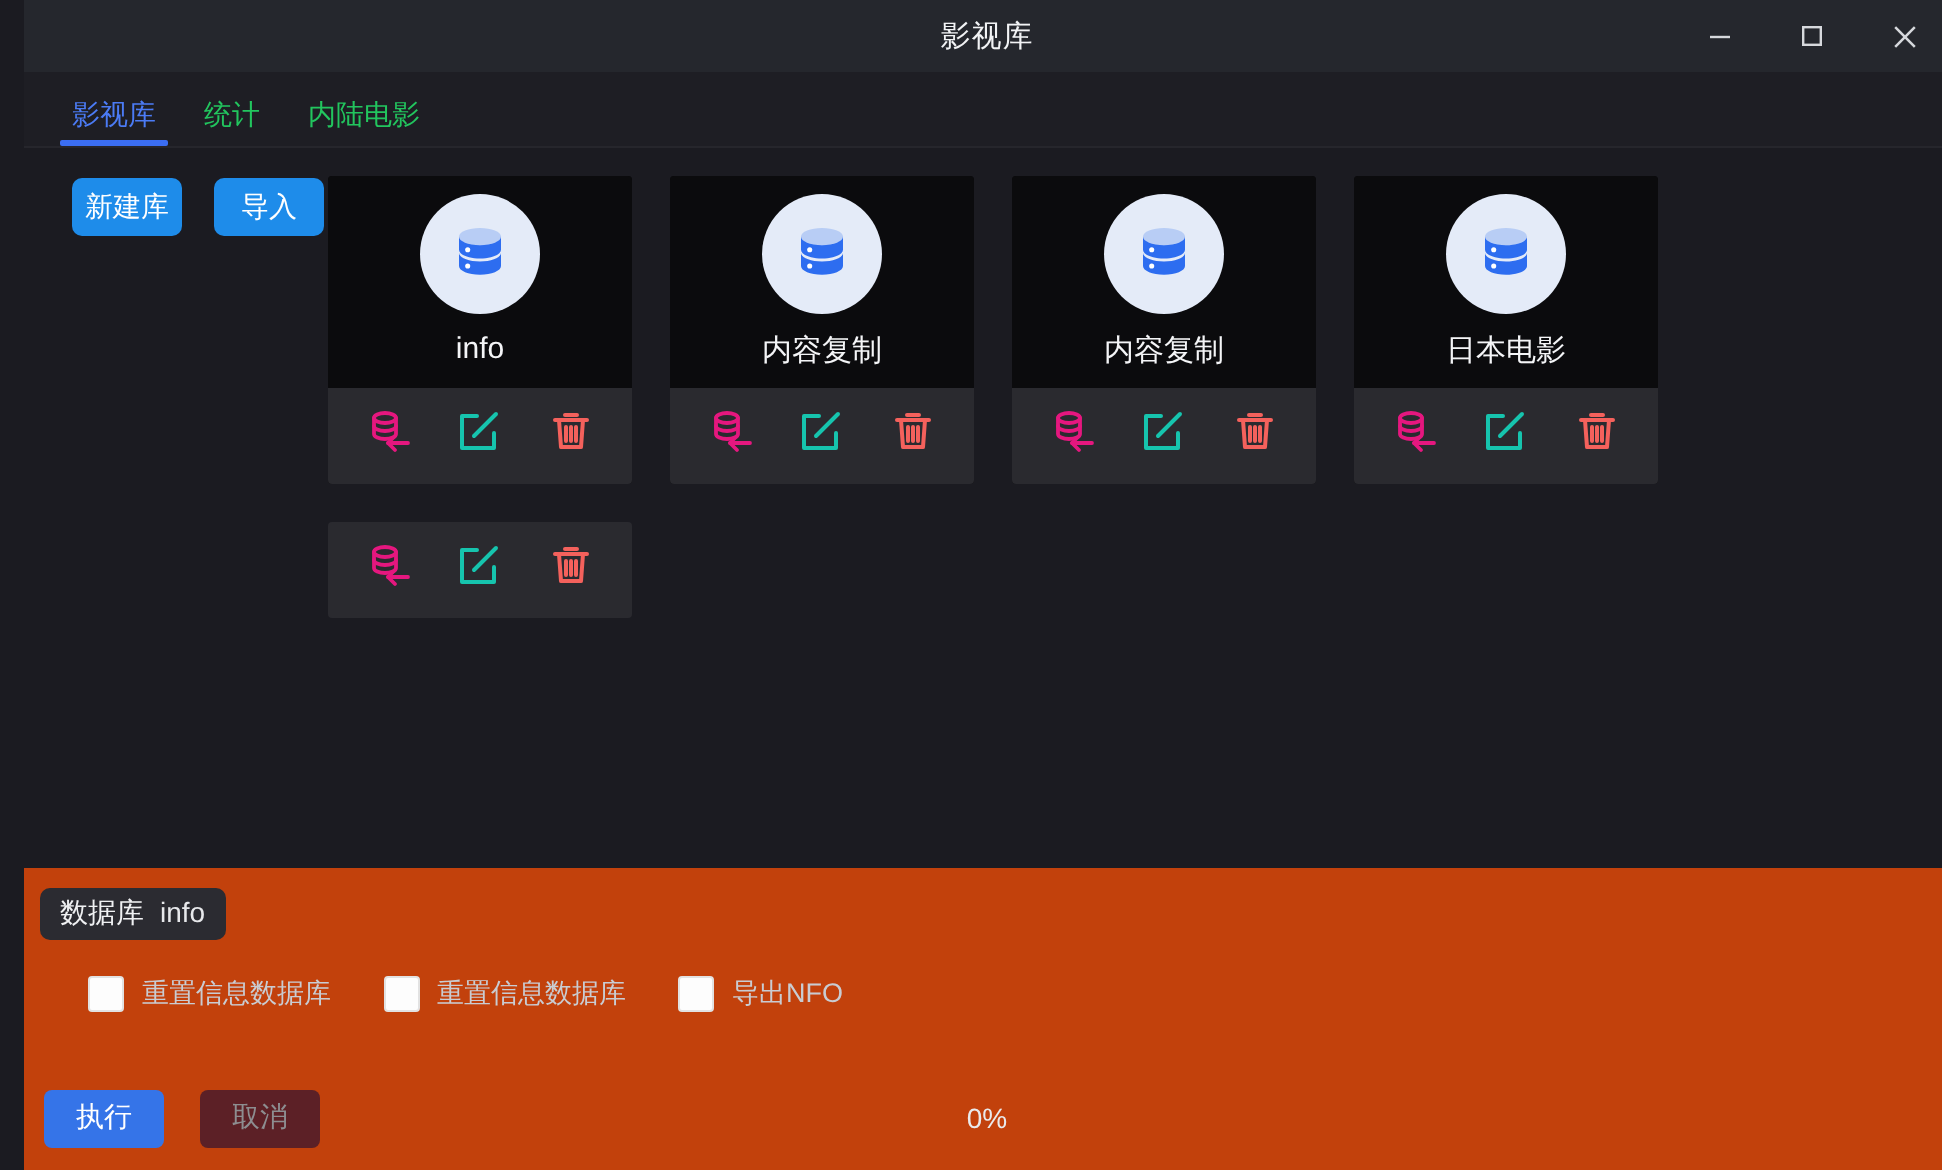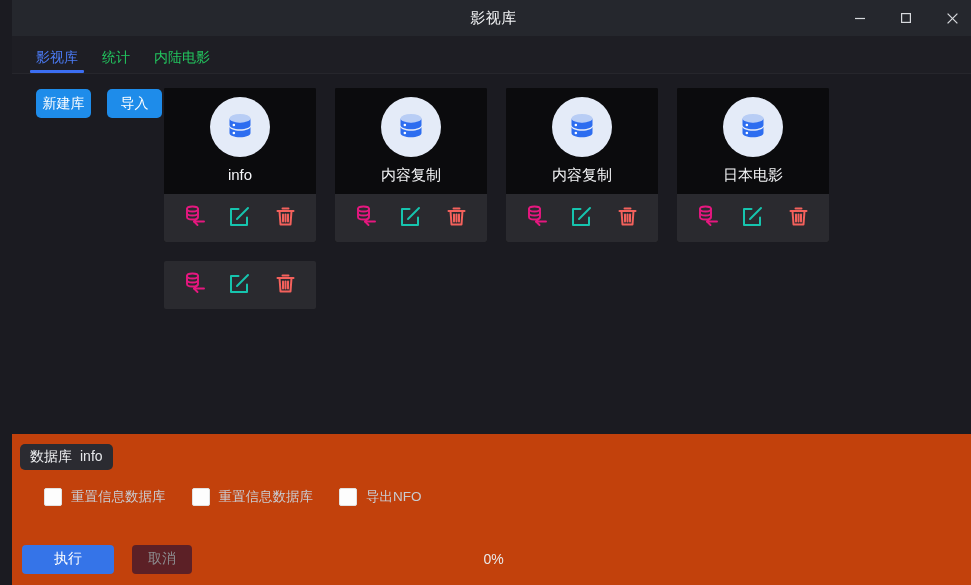--- a/index.html
+++ b/index.html
@@ -259,21 +259,21 @@
 
   .footer-row {
     height: 52px;
     flex: 0 0 52px;
     display: flex;
     align-items: center;
     padding: 0 12px 0 10px;
     position: relative;
   }
   .btn-exec {
-    width: 92px;
+    width: 60px;
     height: 29px;
     background: #3574e8;
     border: none;
     border-radius: 4px;
     color: #fff;
     font-size: 14px;
     font-family: inherit;
     cursor: pointer;
   }
   .btn-cancel {

